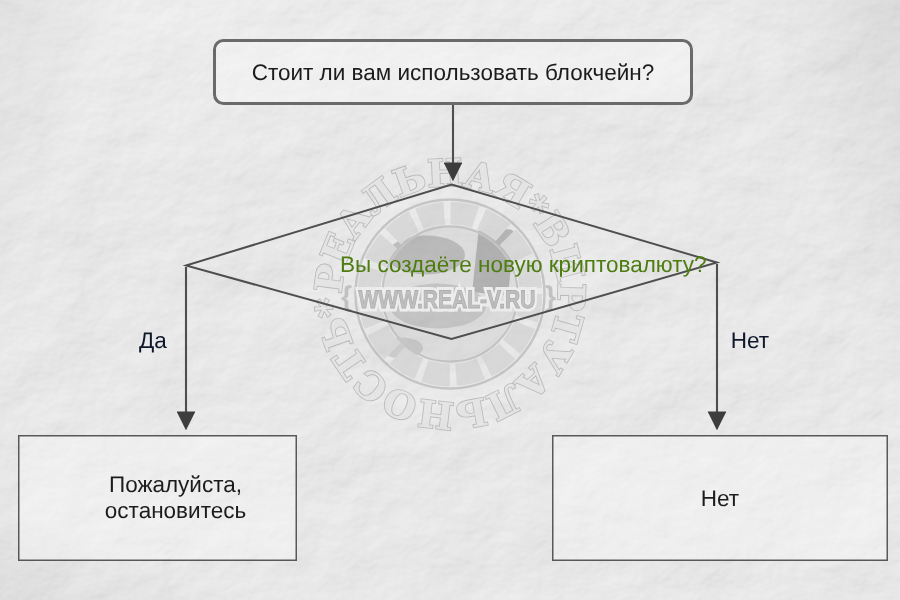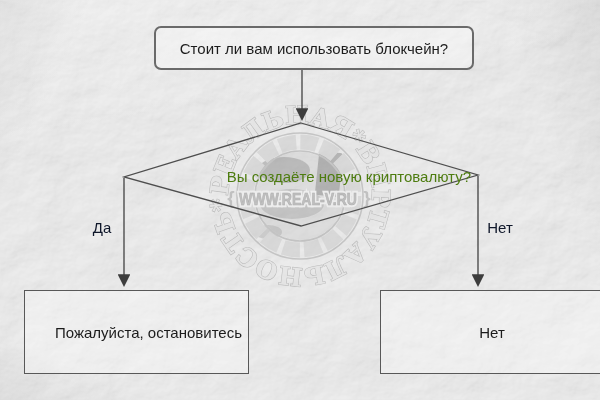--- a/index.html
+++ b/index.html
@@ -18,28 +18,27 @@
       linear-gradient(25deg, rgba(0,0,0,0.05) 0%, rgba(0,0,0,0) 10%),
       linear-gradient(170deg, rgba(255,255,255,0.25) 0%, rgba(0,0,0,0) 30%);
   }
   .layer-watermark{z-index:2;}
   .layer-lines{z-index:3;}
   .node{
     position:absolute;box-sizing:border-box;z-index:4;
     display:flex;align-items:center;justify-content:center;
     font-size:15px;color:#1c1c1c;text-align:center;
     background:rgba(252,252,252,0.35);
-    margin-left:12px;
   }
   .node-start{
     left:142px;top:26px;width:320px;height:44px;
     border:2px solid #6a6a6a;border-radius:7px;
   }
   .node-stop{
-    left:12px;top:290px;width:225px;height:84px;
+    left:12px;top:290px;width:186px;height:84px;
     border:1.5px solid #585858;
     padding-left:24px;
   }
   .node-no{
     left:368px;top:290px;width:224px;height:84px;
     border:1.5px solid #585858;
   }
   .decision-text{
     position:absolute;left:131px;top:168px;width:340px;z-index:4;
     font-size:15px;color:#4d7c0f;text-align:right;

